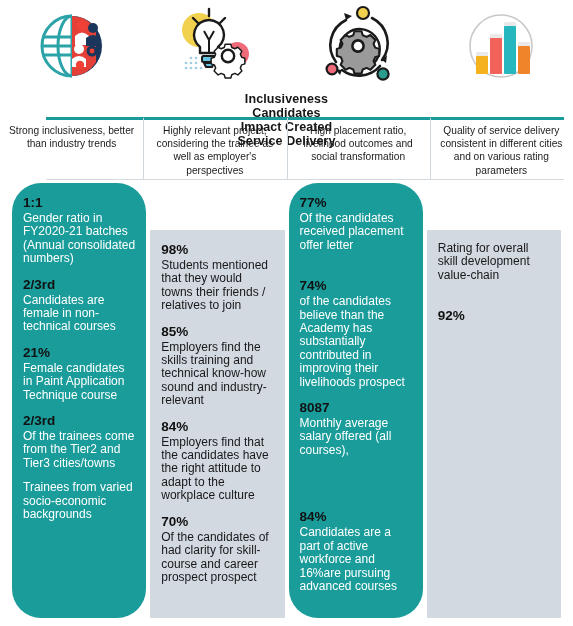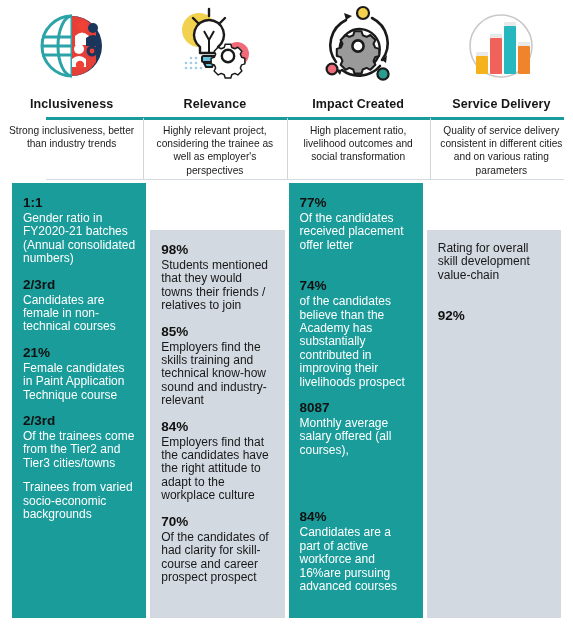--- a/index.html
+++ b/index.html
@@ -40,20 +40,21 @@
   .icon-cell svg { display: block; }
 
   
   .title-row {
     position: absolute;
     left: 0;
     top: 92px;
     width: 573px;
     height: 23px;
     display: flex;
+    flex-direction: column;
   }
   .title-cell {
     flex: 1 1 0;
     display: flex;
     align-items: center;
     justify-content: center;
     font-size: 12.5px;
     font-weight: bold;
     color: #161616;
     letter-spacing: 0.1px;
@@ -122,20 +123,21 @@
     gap: 4px;
   }
   .panel {
     flex: 1 1 0;
     box-sizing: border-box;
     padding: 12px 11px 10px 11px;
     overflow: hidden;
   }
   .panel.teal {
     background: #1a9c9a;
+    border-radius: 29px;
   }
   .panel.grey {
     background: #d3d9e0;
     margin-top: 47px;
   }
 
   .stat {
     margin-bottom: 11px;
   }
   .stat-value {
@@ -279,21 +281,21 @@
           </g>
           <circle cx="42" cy="42" r="31" fill="none" stroke="#ffffff" stroke-width="0"></circle>
         </svg>
       </span>
     </div>
 
   </div>
 
   <div class="title-row">
     <div class="title-cell">Inclusiveness</div>
-    <div class="title-cell">Relevance</div>
+    <div class="title-cell">Candidates</div>
     <div class="title-cell">Impact Created</div>
     <div class="title-cell">Service Delivery</div>
   </div>
   <div class="title-rule"></div>
 
   <div class="desc-row">
     <div class="desc-cell">Strong inclusiveness, better than industry trends</div>
     <div class="desc-cell">Highly relevant project, considering the trainee as well as employer's perspectives</div>
     <div class="desc-cell">High placement ratio, livelihood outcomes and social transformation</div>
     <div class="desc-cell">Quality of service delivery consistent in different cities and on various rating parameters</div>

